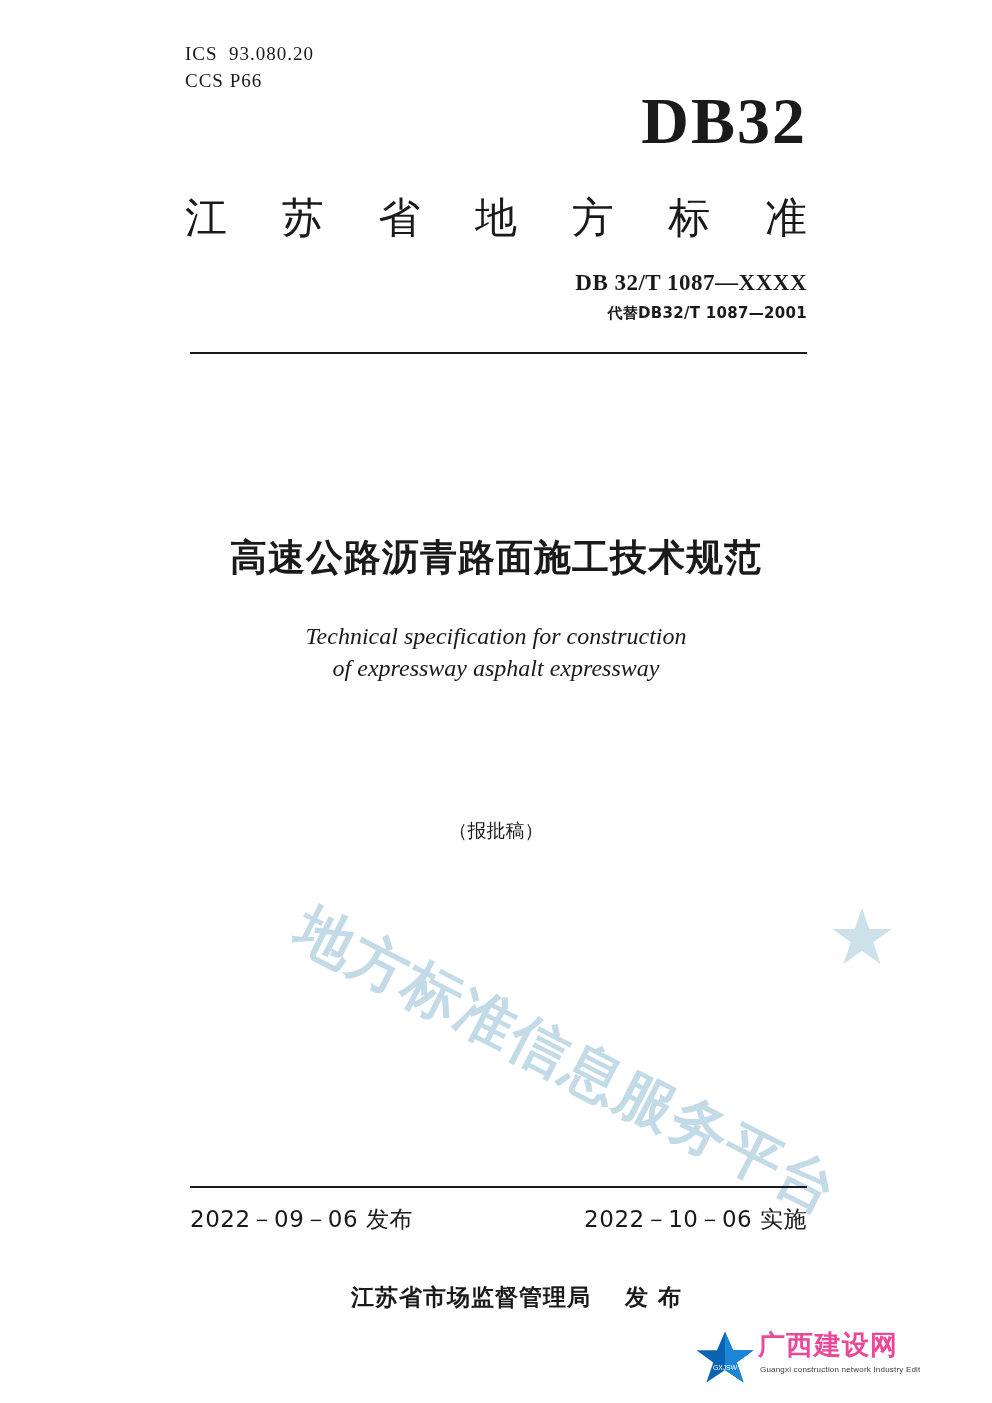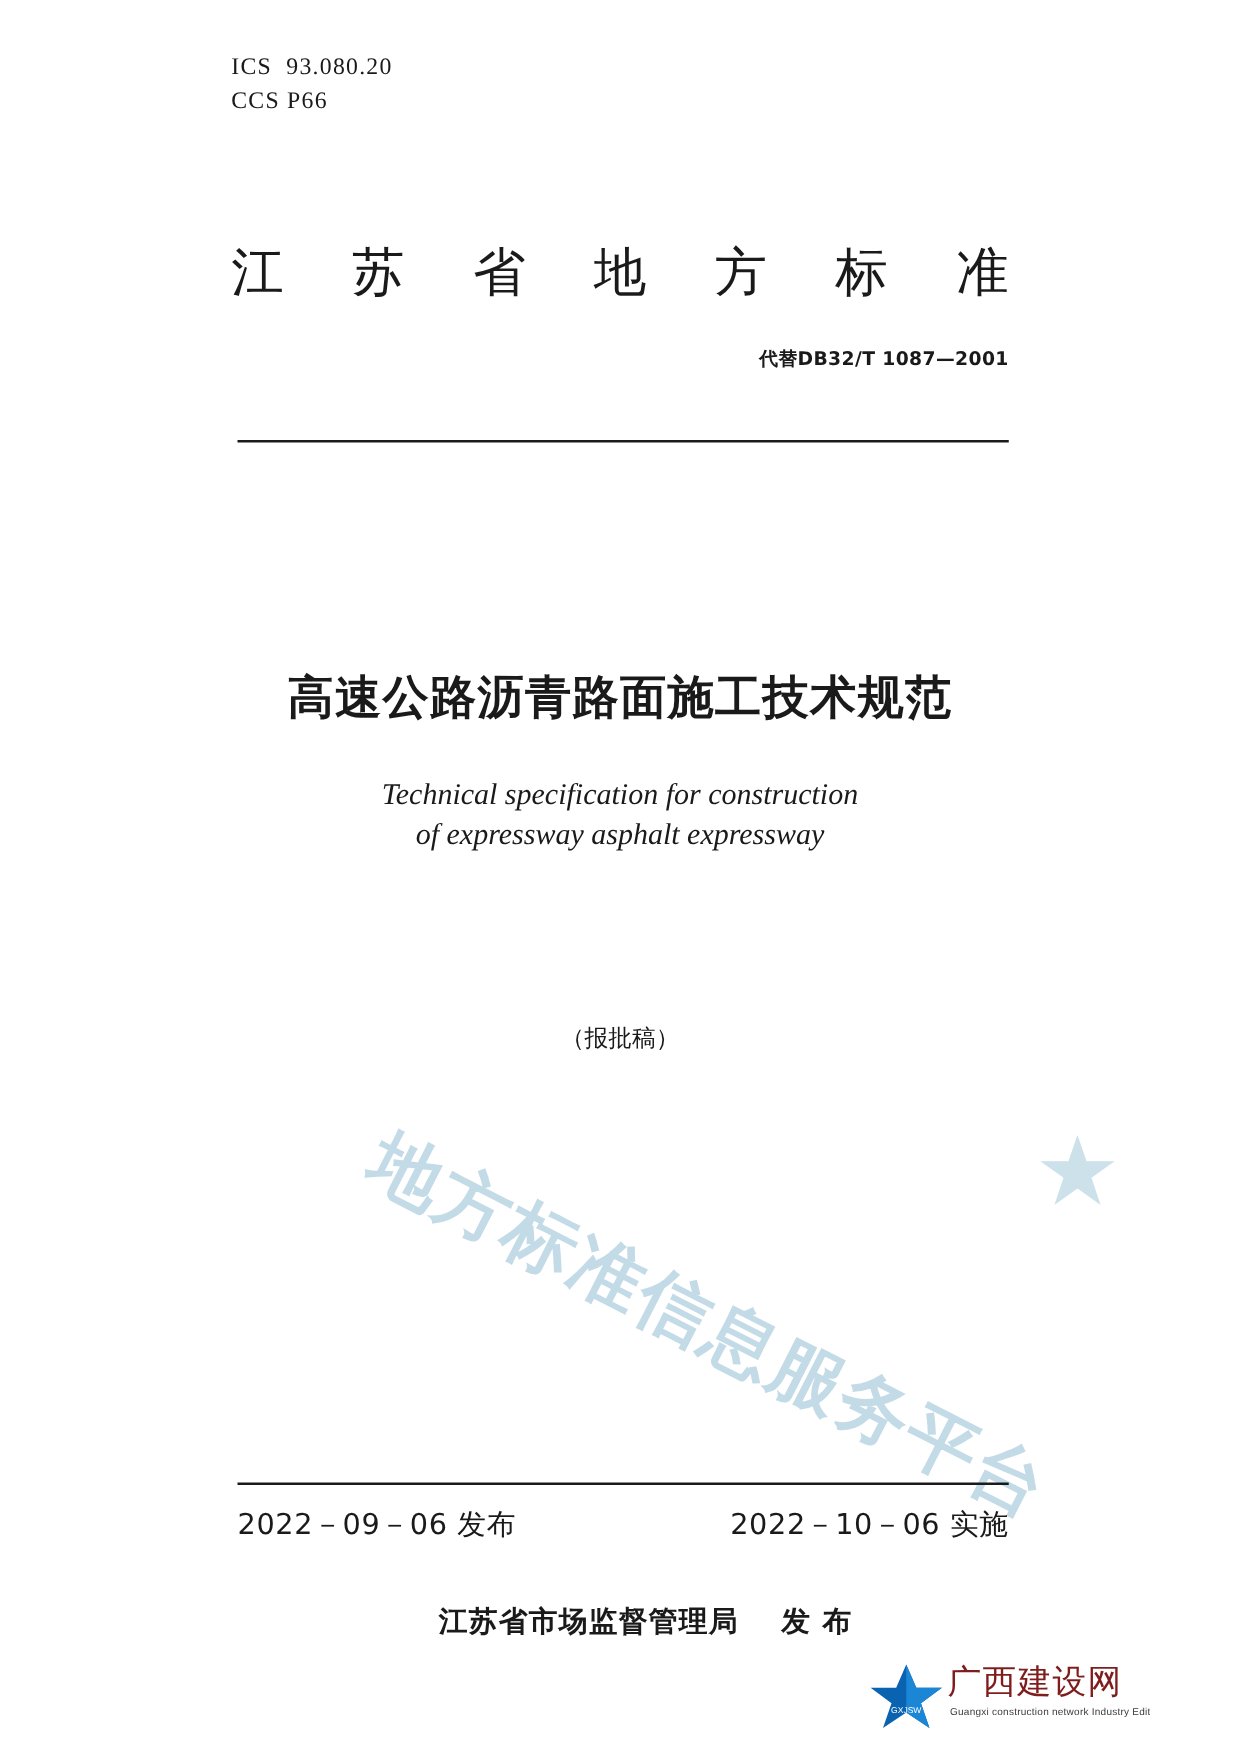--- a/index.html
+++ b/index.html
@@ -221,22 +221,22 @@
     top: 4px;
     width: 62px;
     height: 56px;
   }
   .brand-cn {
     position: absolute;
     left: 64px;
     top: 2px;
     font-family: "DejaVu Sans", sans-serif;
     font-size: 27px;
-    font-weight: normal;
-    color: #7f1d1d;
+    font-weight: bold;
+    color: #ec4899;
     letter-spacing: 1px;
     white-space: nowrap;
   }
   .brand-en {
     position: absolute;
     left: 66px;
     top: 40px;
     font-family: "Liberation Sans", sans-serif;
     font-size: 8px;
     color: #3b3b3b;
@@ -247,32 +247,34 @@
 </head>
 <body>
 
 <div class="page">
 
   <div class="codes">
     <span class="line"><span>ICS</span>&nbsp;&nbsp;<span>93.080.20</span></span>
     <span class="line"><span>CCS</span>&nbsp;<span>P66</span></span>
   </div>
 
+  <div class="db-logo">DB32</div>
 
   <div class="province-line">
     <span>江</span>
     <span>苏</span>
     <span>省</span>
     <span>地</span>
     <span>方</span>
     <span>标</span>
     <span>准</span>
   </div>
 
   <div class="std-no">
+    <span class="main">DB 32/T 1087—XXXX</span>
     <span class="replaces">代替DB32/T 1087—2001</span>
   </div>
 
   <div class="rule-top"></div>
 
   <div class="title-cn">高速公路沥青路面施工技术规范</div>
   <div class="title-en">
     <span class="l">Technical specification for construction</span>
     <span class="l">of expressway asphalt expressway</span>
   </div>

